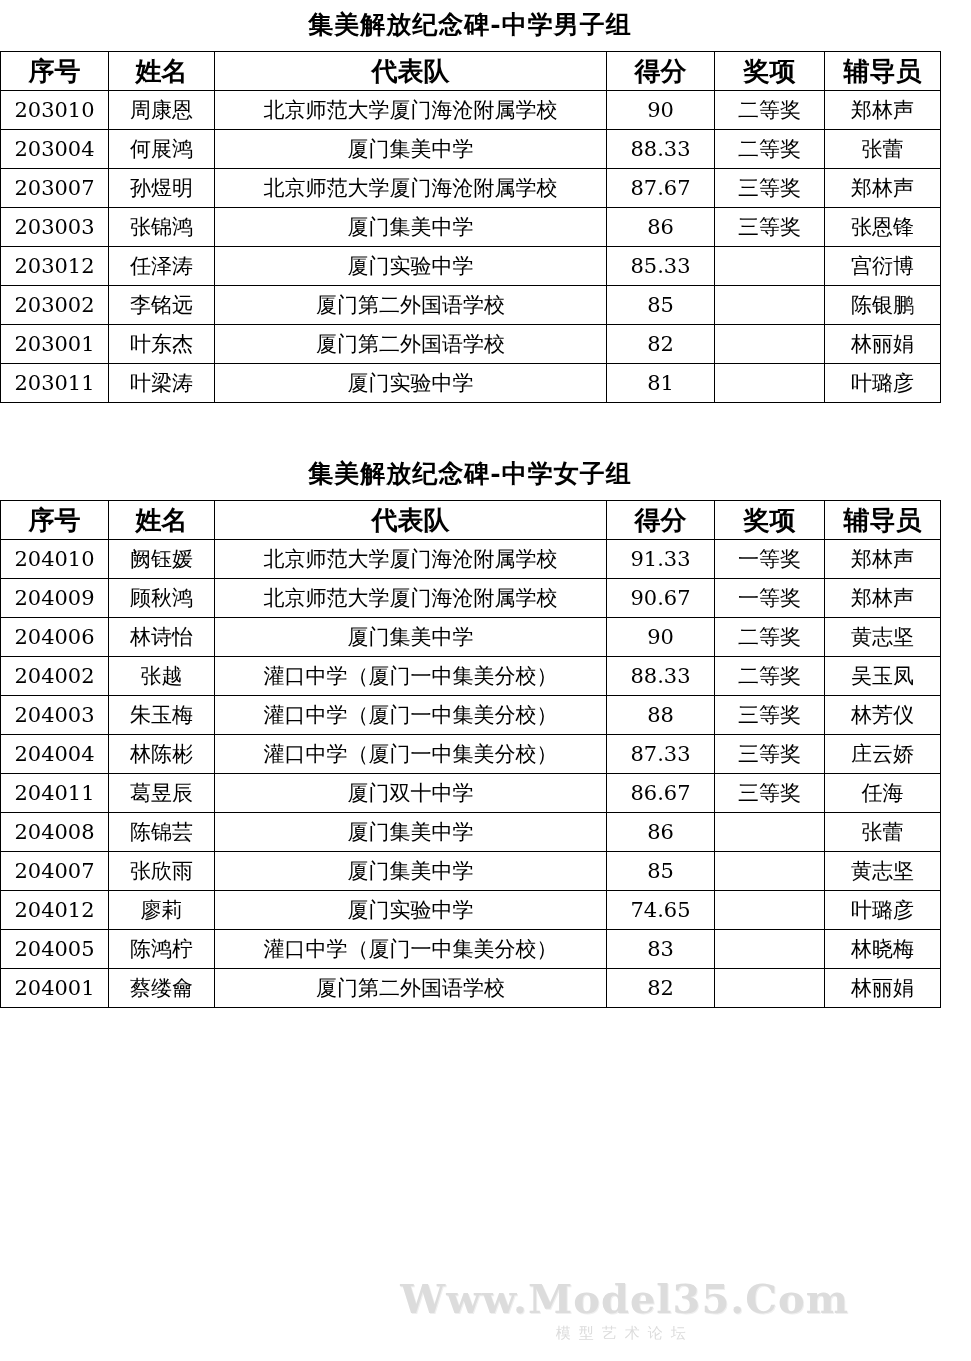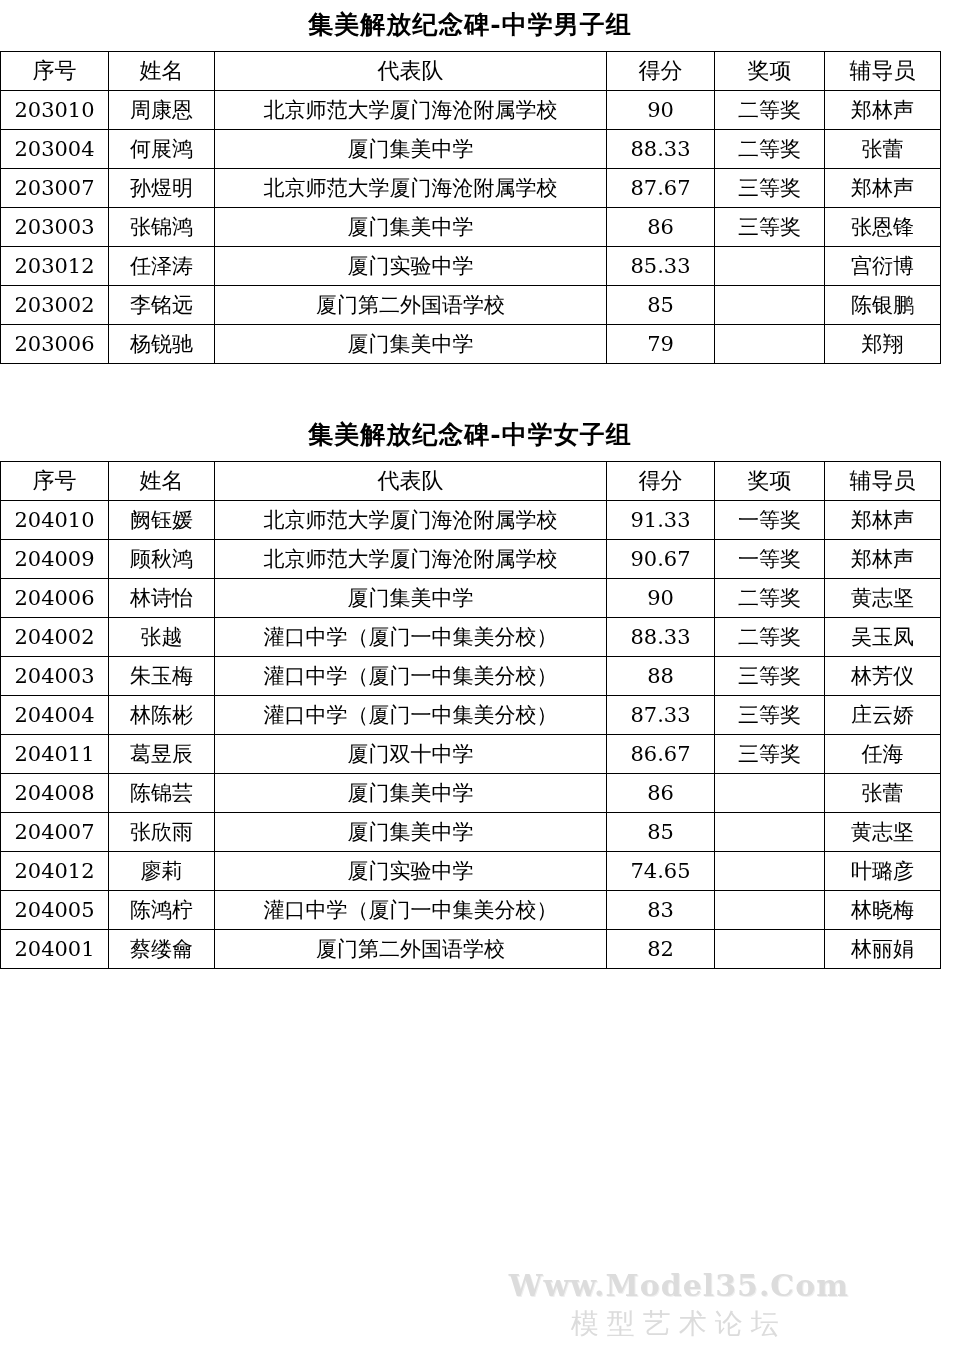--- a/index.html
+++ b/index.html
@@ -44,50 +44,50 @@
     text-align: center;
     vertical-align: middle;
     font-size: 21px;
     height: 36px;
     padding: 1px 2px;
     white-space: nowrap;
     overflow: hidden;
     font-family: "DejaVu Serif", "Liberation Serif", serif;
   }
   table.result-table th {
-    font-weight: normal;
-    font-size: 22px;
+    font-weight: bold;
+    font-size: 26px;
   }
   col.c-id    { width: 108px; }
   col.c-name  { width: 106px; }
   col.c-team  { width: 392px; }
   col.c-score { width: 108px; }
   col.c-award { width: 110px; }
   col.c-coach { width: 116px; }
 
   .gap {
     height: 46px;
   }
   .watermark {
     position: absolute;
     right: 22px;
     bottom: 18px;
     text-align: center;
     color: #d7d7d7;
   }
   .watermark .wm-main {
-    font-size: 30px;
+    font-size: 40px;
     font-weight: bold;
     letter-spacing: 1px;
     font-family: "DejaVu Serif", "Liberation Serif", serif;
     color: #dcdcdc;
     text-shadow: 1px 1px 0 #efefef;
   }
   .watermark .wm-sub {
-    font-size: 28px;
+    font-size: 15px;
     letter-spacing: 8px;
     color: #dcdcdc;
     margin-top: 2px;
     font-family: "DejaVu Sans", "Liberation Sans", sans-serif;
   }
 </style>
 </head>
 <body>
 
 <div class="page">
@@ -156,26 +156,34 @@
         </tr>
         <tr>
           <td>203002</td>
           <td>李铭远</td>
           <td>厦门第二外国语学校</td>
           <td>85</td>
           <td></td>
           <td>陈银鹏</td>
         </tr>
         <tr>
-          <td>203006</td>
-          <td>杨锐驰</td>
-          <td>厦门集美中学</td>
-          <td>79</td>
-          <td></td>
-          <td>郑翔</td>
+          <td>203001</td>
+          <td>叶东杰</td>
+          <td>厦门第二外国语学校</td>
+          <td>82</td>
+          <td></td>
+          <td>林丽娟</td>
+        </tr>
+        <tr>
+          <td>203011</td>
+          <td>叶梁涛</td>
+          <td>厦门实验中学</td>
+          <td>81</td>
+          <td></td>
+          <td>叶璐彦</td>
         </tr>
       </tbody>
     </table>
   </div>
 
   <div class="gap"></div>
 
   <div class="section">
     <div class="section-title">集美解放纪念碑-中学女子组</div>
     <table class="result-table">

